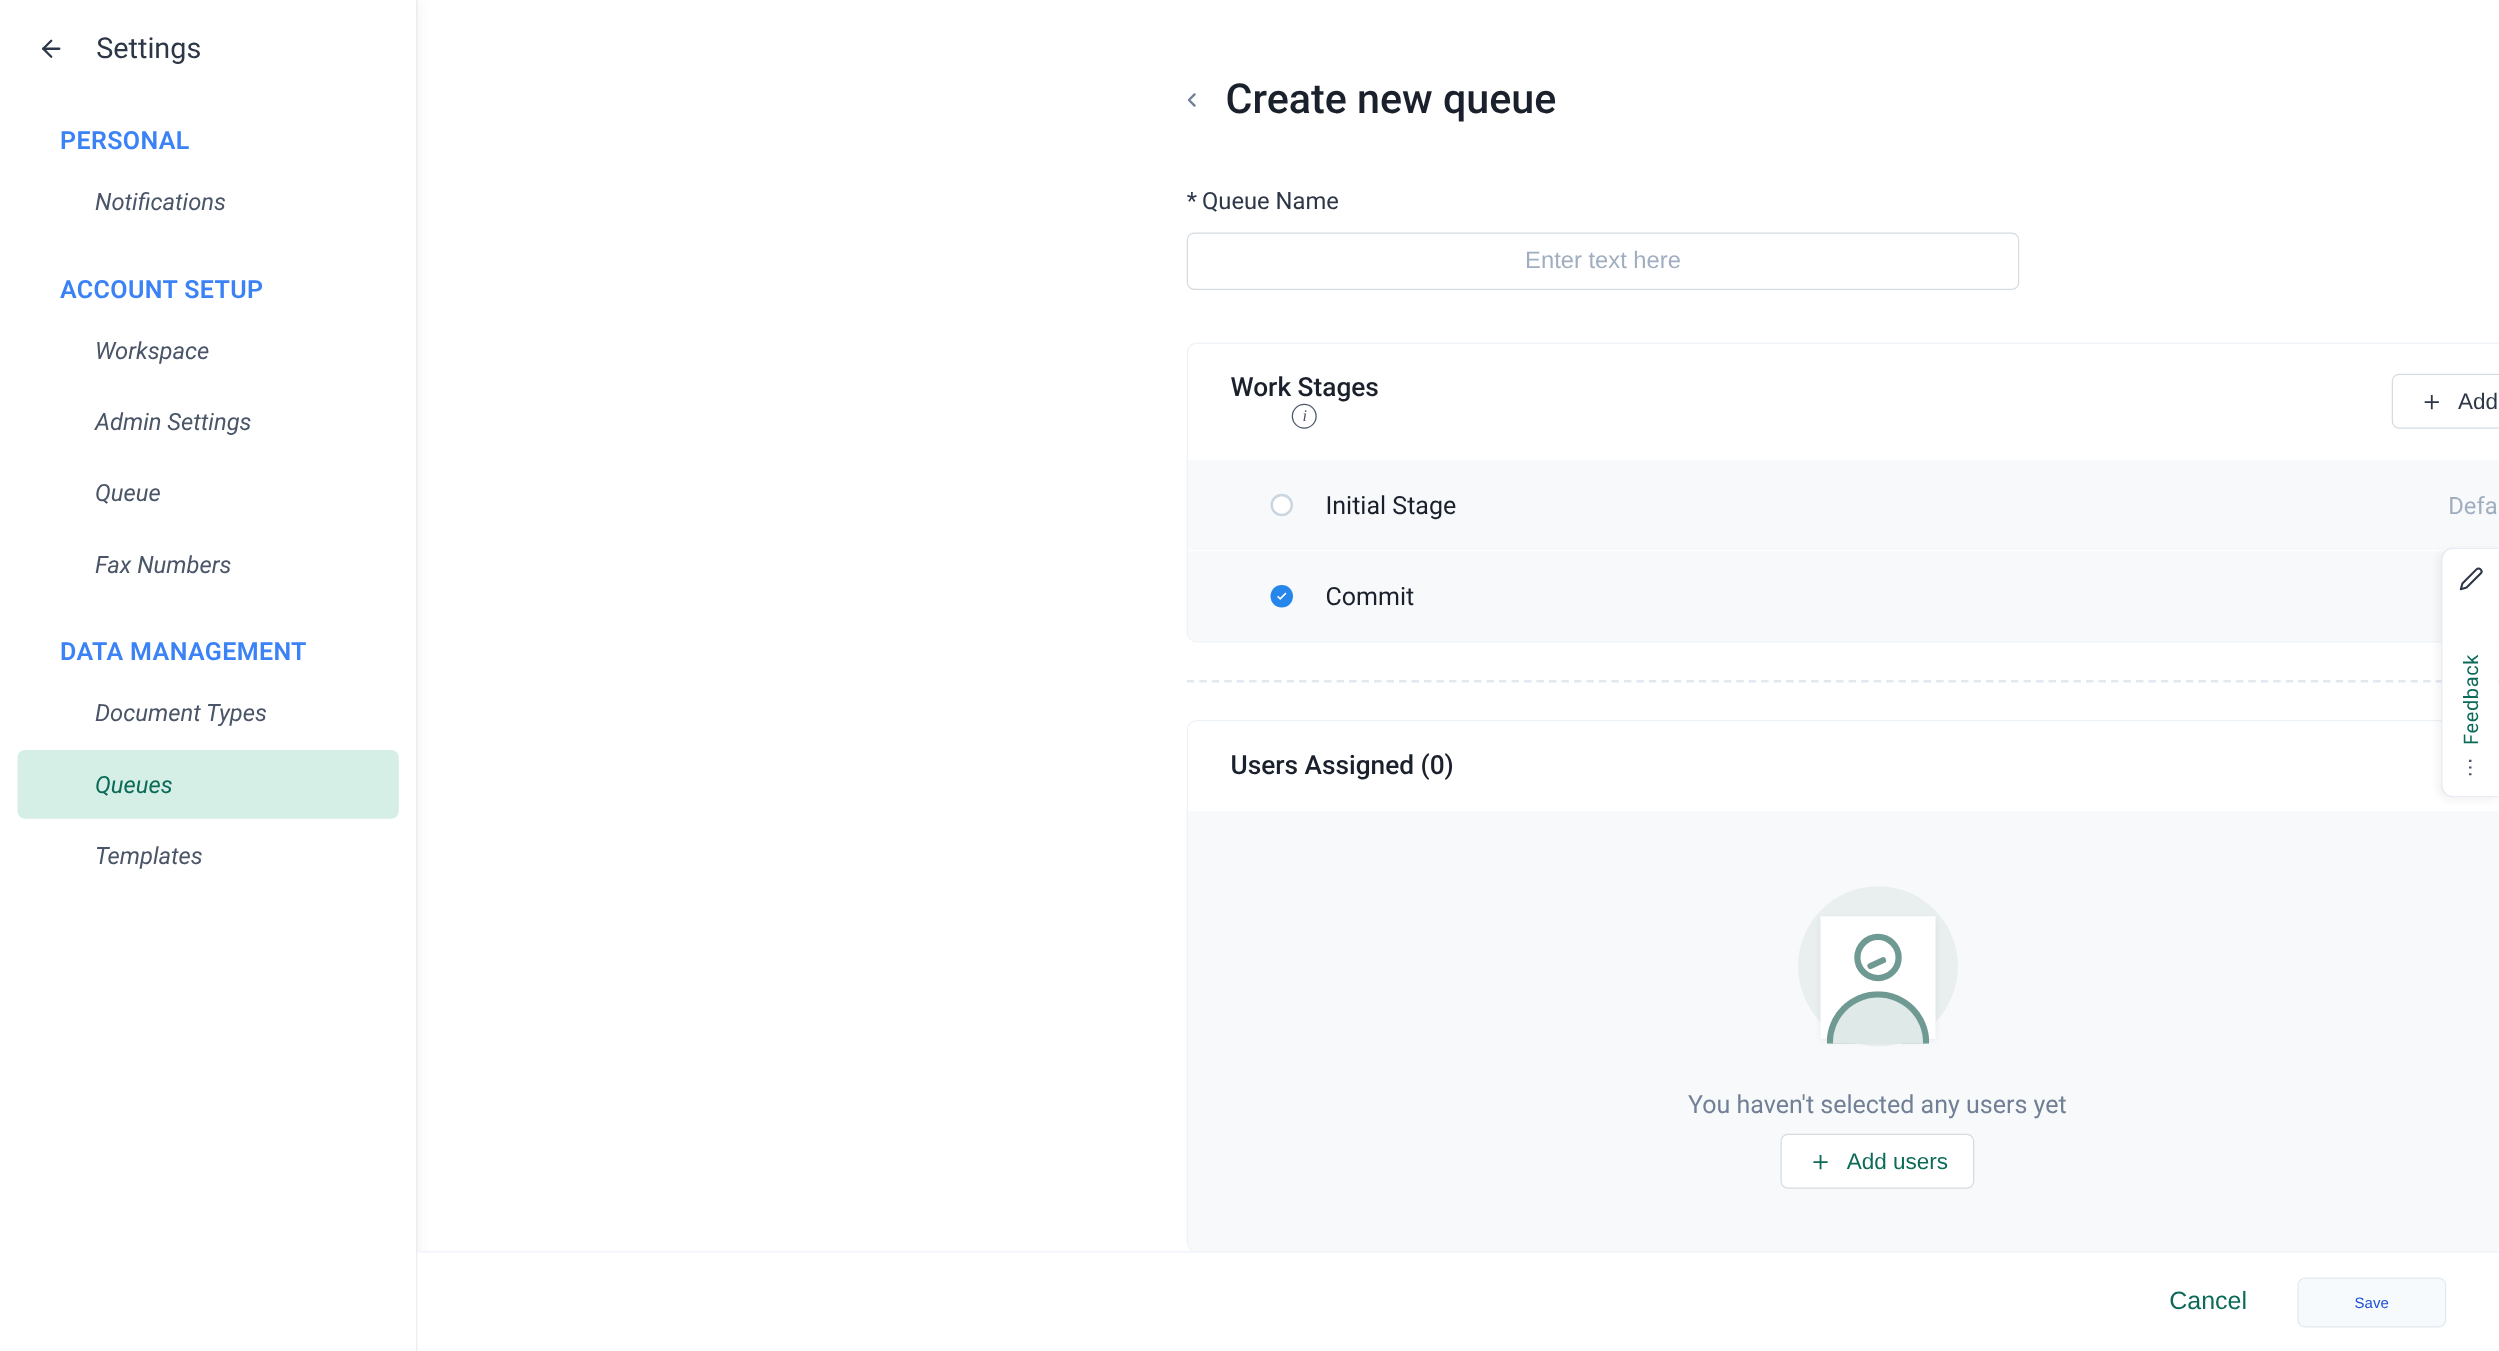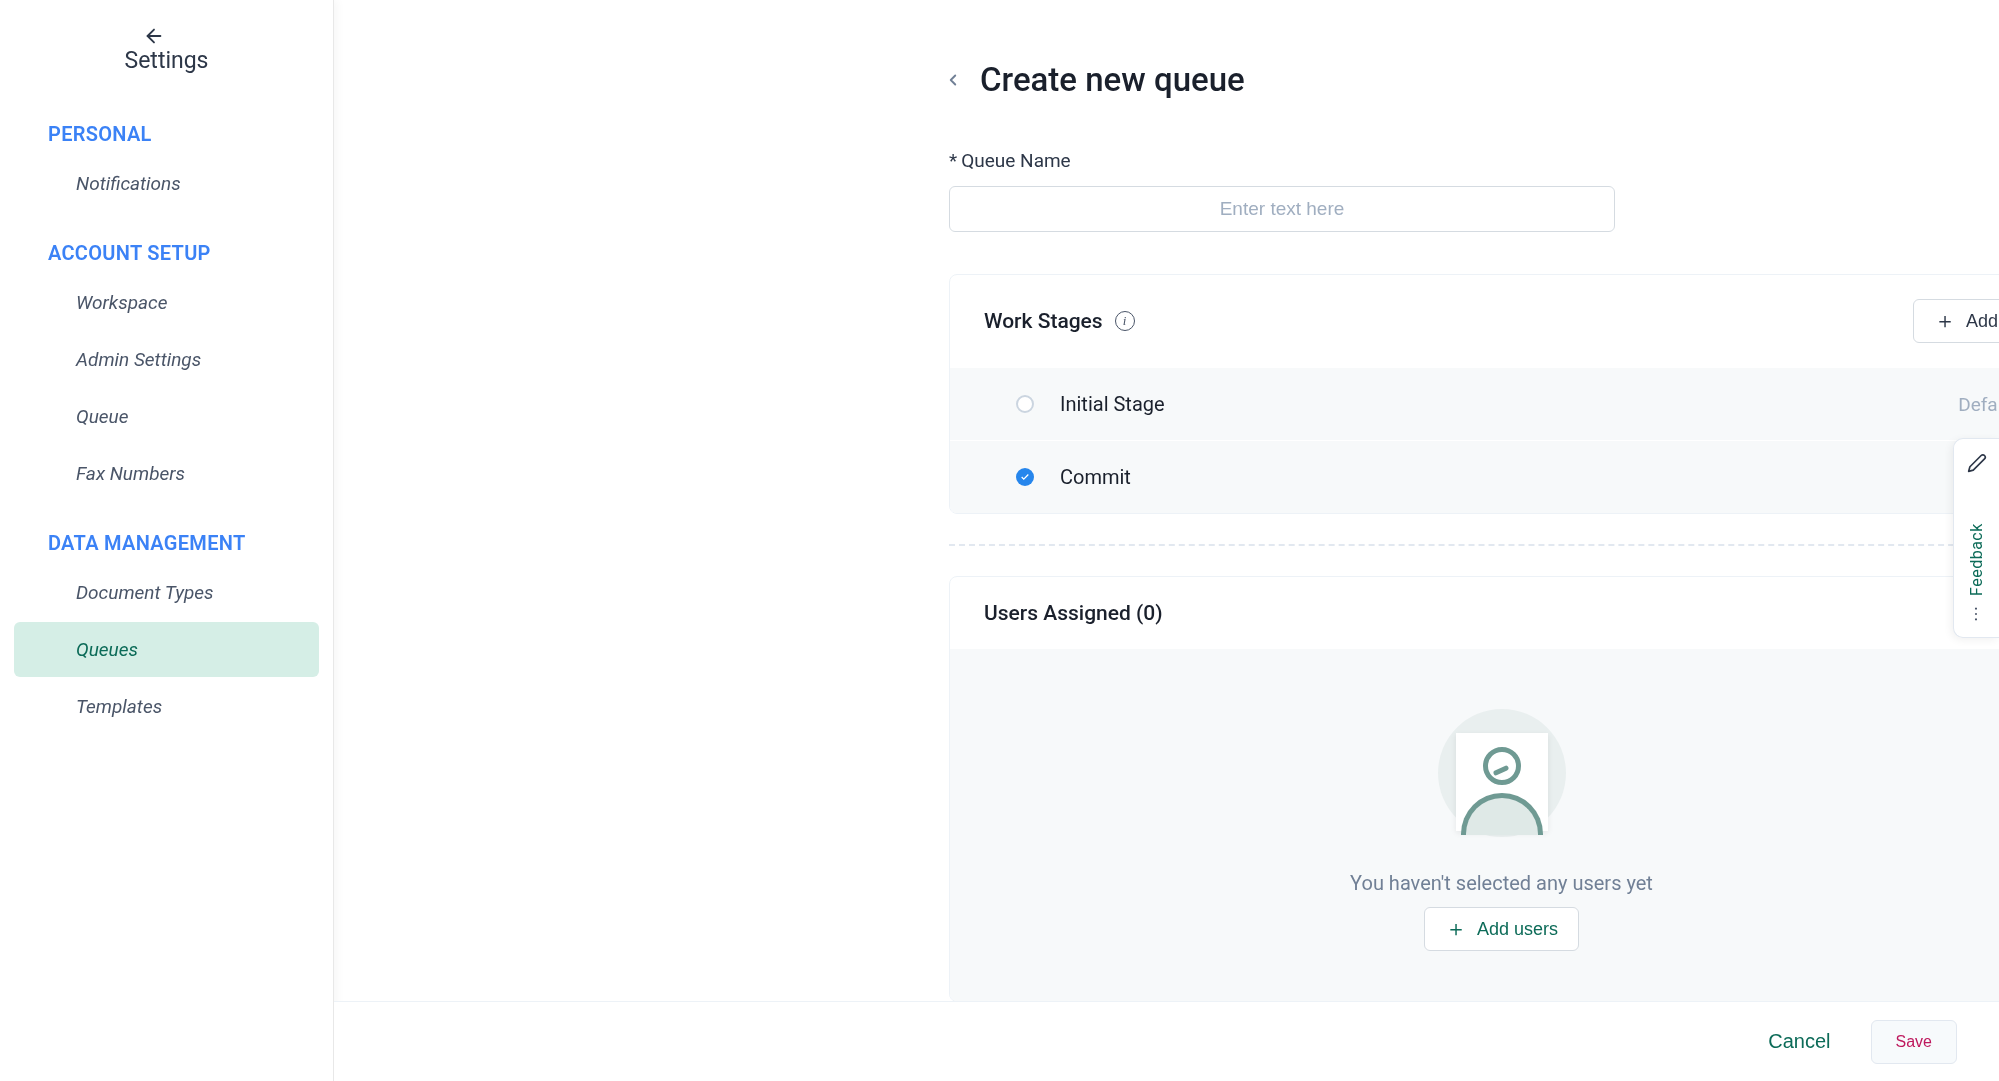--- a/index.html
+++ b/index.html
@@ -24,21 +24,20 @@
       height: 100%;
       background: #fff;
       border-right: 1px solid #e8e8e8;
       box-shadow: 4px 0 8px rgba(0,0,0,0.03);
       padding: 25px 0;
     }
     .sidebar-header {
       display: flex;
       align-items: center;
       padding: 0 30px 20px 30px;
-      flex-direction: column;
     }
     .back-arrow {
       width: 22px;
       height: 22px;
       margin-right: 25px;
       cursor: pointer;
     }
     .sidebar-title {
       font-size: 23px;
       color: #2d3748;
@@ -128,21 +127,21 @@
     }
     .card-header {
       display: flex;
       align-items: center;
       justify-content: space-between;
       padding: 24px 34px;
     }
     .card-title-wrap {
       display: flex;
       align-items: center;
-      gap: 12px;
+      flex-direction: column;
     }
     .card-title {
       font-size: 21px;
       font-weight: 500;
       color: #1a202c;
     }
     .info-icon {
       width: 20px;
       height: 20px;
       border: 1.5px solid #4a5568;
@@ -312,26 +311,26 @@
       gap: 40px;
     }
     .cancel-btn {
       font-size: 20px;
       color: #0c6b58;
       cursor: pointer;
       background: none;
       border: none;
     }
     .save-btn {
-      font-size: 16px;
-      color: #be185d;
+      font-size: 12px;
+      color: #1d4ed8;
       background: #f7fafc;
       border: 1px solid #e2e8f0;
       border-radius: 6px;
-      padding: 12px 24px;
+      padding: 12px 45px;
       cursor: not-allowed;
     }
     .feedback-tab {
       position: absolute;
       right: 0;
       top: 438px;
       width: 46px;
       height: 200px;
       background: #fff;
       border: 1px solid #e2e8f0;

